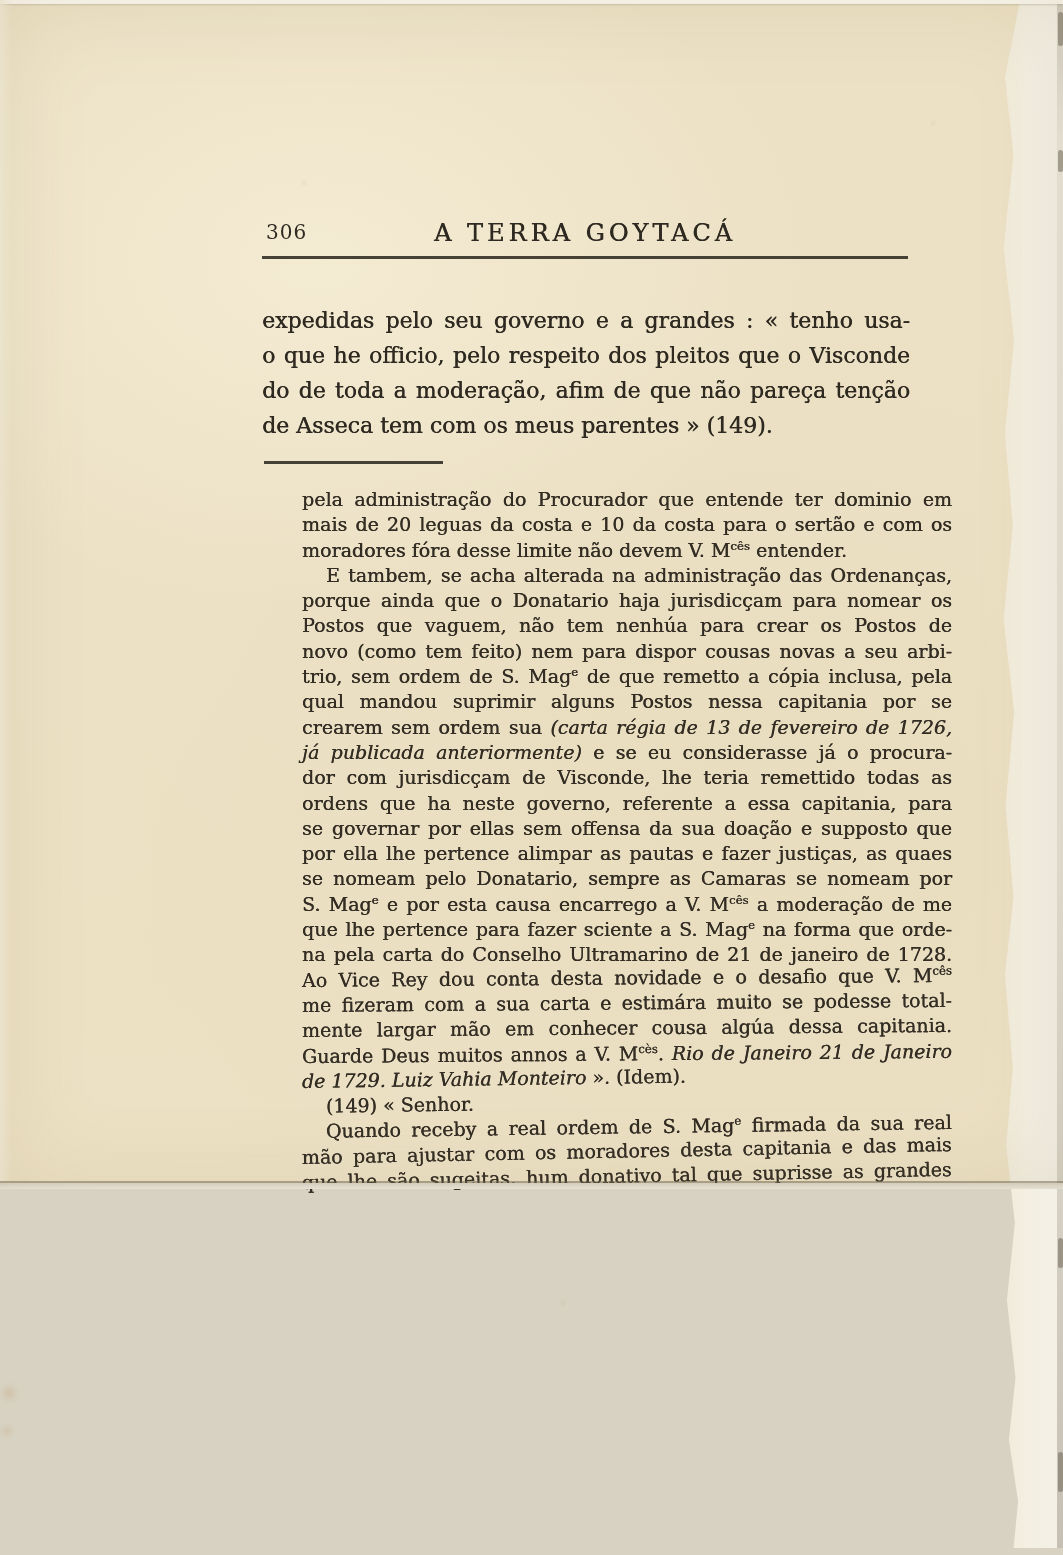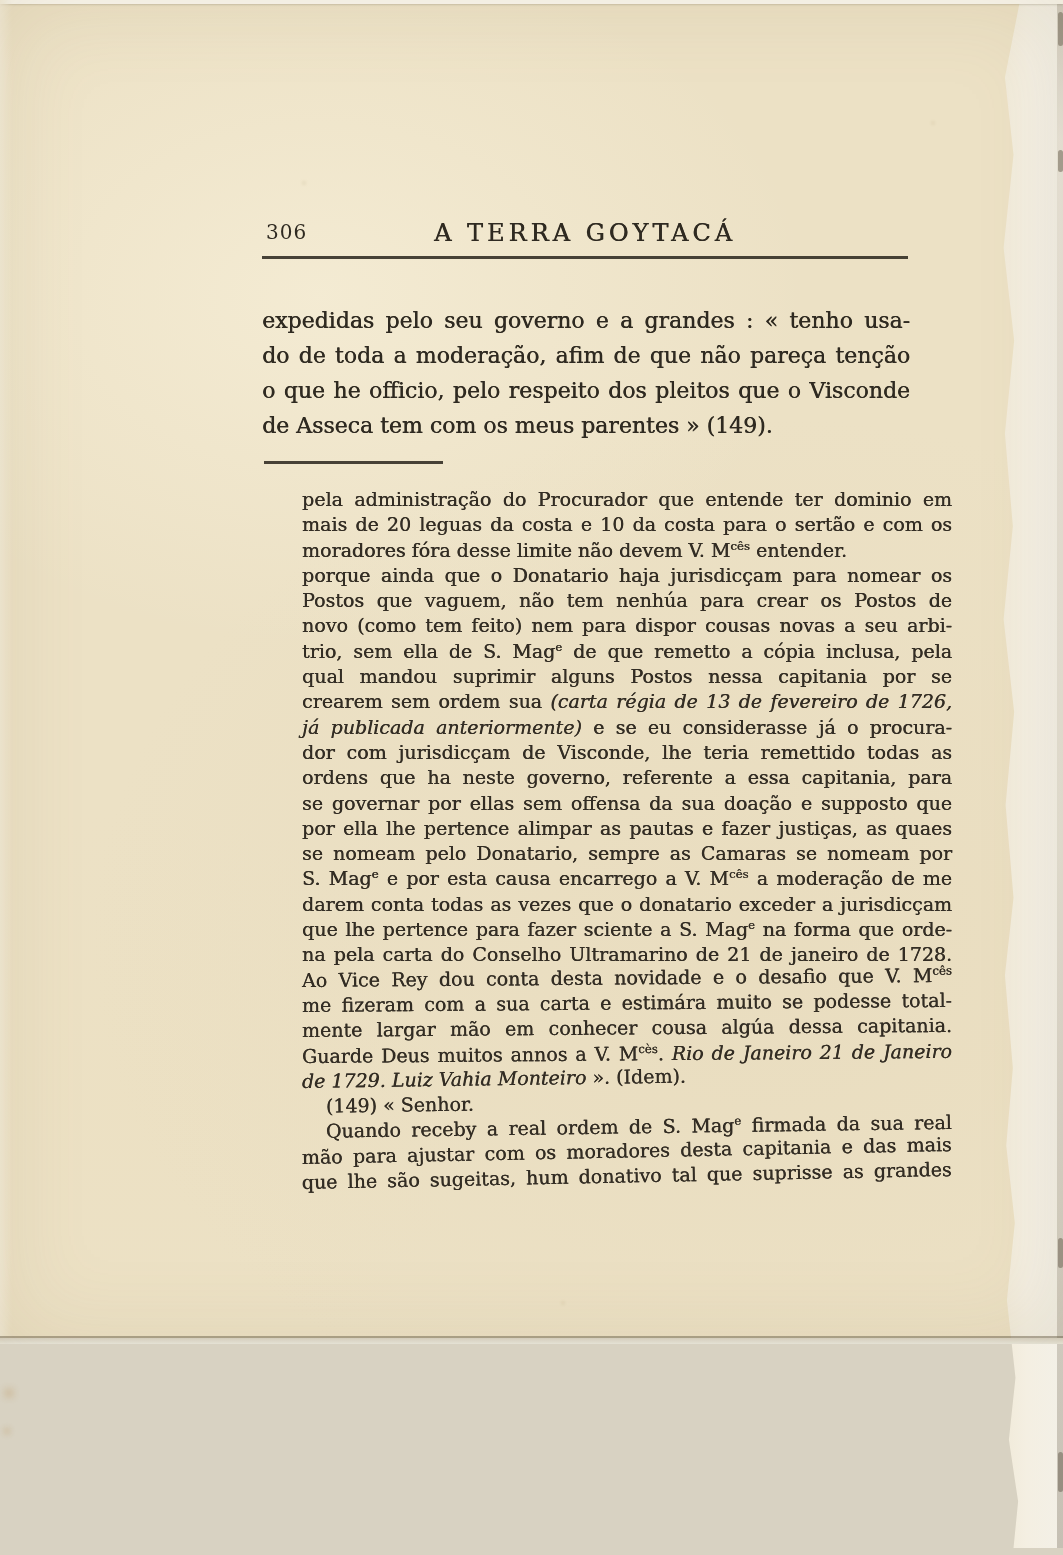--- a/index.html
+++ b/index.html
@@ -2,21 +2,21 @@
 <html><head>
 <meta charset="utf-8">
 <style>
   html,body{margin:0;padding:0;}
   body{
     width:1063px;height:1555px;overflow:hidden;
     background:#d8d2c2;
     font-family:"DejaVu Serif","Liberation Serif",serif;
   }
   .page{
-    position:absolute;left:0;top:0;width:1063px;height:1344px;
+    position:absolute;left:0;top:0;width:1063px;height:1189px;
     background-color:#ece1c5;
     background-image:
       radial-gradient(ellipse 700px 500px at 30% 22%, rgba(250,243,222,.55), rgba(250,243,222,0) 70%),
       radial-gradient(ellipse 900px 700px at 72% 70%, rgba(228,214,182,.40), rgba(228,214,182,0) 75%),
       radial-gradient(ellipse 500px 420px at 12% 82%, rgba(236,224,194,.55), rgba(236,224,194,0) 70%);
     color:#2f2a21;
   }
   .page::after{
     content:"";position:absolute;inset:0;pointer-events:none;
     box-shadow:inset 0 0 90px rgba(140,118,78,.14);
@@ -72,45 +72,45 @@
 <body>
 
 <div class="page" style="background-color: rgb(236, 225, 197); color: rgb(47, 42, 33);">
 
   <div class="page-number">306</div>
   <div class="running-title">A TERRA GOYTACÁ</div>
   <div class="rule header-rule"></div>
 
   <div class="main-text">
       <div class="line"><span>expedidas pelo seu governo e a grandes : « tenho usa-</span></div>
+      <div class="line"><span>o que he officio, pelo respeito dos pleitos que o Visconde</span></div>
       <div class="line"><span>do de toda a moderação, afim de que não pareça tenção</span></div>
-      <div class="line"><span>o que he officio, pelo respeito dos pleitos que o Visconde</span></div>
       <div class="line left"><span>de Asseca tem com os meus parentes » (149).</span></div>
     </div>
 
   <div class="rule fn-rule"></div>
 
   <div class="footnote">
       <div class="line"><span>pela administração do Procurador que entende ter dominio em</span></div>
       <div class="line"><span>mais de 20 leguas da costa e 10 da costa para o sertão e com os</span></div>
       <div class="line left"><span>moradores fóra desse limite não devem V. M</span><sup>cês</sup><span> entender.</span></div>
+      <div class="line indent"><span>E tambem, se acha alterada na administração das Ordenanças,</span></div>
       <div class="line"><span>porque ainda que o Donatario haja jurisdicçam para nomear os</span></div>
       <div class="line"><span>Postos que vaguem, não tem nenhúa para crear os Postos de</span></div>
       <div class="line"><span>novo (como tem feito) nem para dispor cousas novas a seu arbi-</span></div>
-      <div class="line"><span>trio, sem ella de S. Mag</span><sup>e</sup><span> de que remetto a cópia inclusa, pela</span></div>
+      <div class="line"><span>trio, sem ordem de S. Mag</span><sup>e</sup><span> de que remetto a cópia inclusa, pela</span></div>
       <div class="line"><span>qual mandou suprimir alguns Postos nessa capitania por se</span></div>
       <div class="line"><span>crearem sem ordem sua </span><i>(carta régia de 13 de fevereiro de 1726,</i></div>
       <div class="line"><i>já publicada anteriormente)</i><span> e se eu considerasse já o procura-</span></div>
       <div class="line"><span>dor com jurisdicçam de Visconde, lhe teria remettido todas as</span></div>
       <div class="line"><span>ordens que ha neste governo, referente a essa capitania, para</span></div>
       <div class="line"><span>se governar por ellas sem offensa da sua doação e supposto que</span></div>
       <div class="line"><span>por ella lhe pertence alimpar as pautas e fazer justiças, as quaes</span></div>
       <div class="line"><span>se nomeam pelo Donatario, sempre as Camaras se nomeam por</span></div>
       <div class="line"><span>S. Mag</span><sup>e</sup><span> e por esta causa encarrego a V. M</span><sup>cês</sup><span> a moderação de me</span></div>
-      <div class="line"><span>darem conta todas as vezes que o donatario exceder a jurisdicçam</span></div>
       <div class="line"><span>que lhe pertence para fazer sciente a S. Mag</span><sup>e</sup><span> na forma que orde-</span></div>
       <div class="line"><span>na pela carta do Conselho Ultramarino de 21 de janeiro de 1728.</span></div>
       <div class="line"><span>Ao Vice Rey dou conta desta novidade e o desafio que V. M</span><sup>cês</sup></div>
       <div class="line"><span>me fizeram com a sua carta e estimára muito se podesse total-</span></div>
       <div class="line"><span>mente largar mão em conhecer cousa algúa dessa capitania.</span></div>
       <div class="line"><span>Guarde Deus muitos annos a V. M</span><sup>cès</sup><span>. </span><i>Rio de Janeiro 21 de Janeiro</i></div>
       <div class="line left"><i>de 1729. Luiz Vahia Monteiro</i><span> ». (Idem).</span></div>
       <div class="line indent left"><span>(149) « Senhor.</span></div>
       <div class="line indent"><span>Quando receby a real ordem de S. Mag</span><sup>e</sup><span> firmada da sua real</span></div>
       <div class="line"><span>mão para ajustar com os moradores desta capitania e das mais</span></div>

